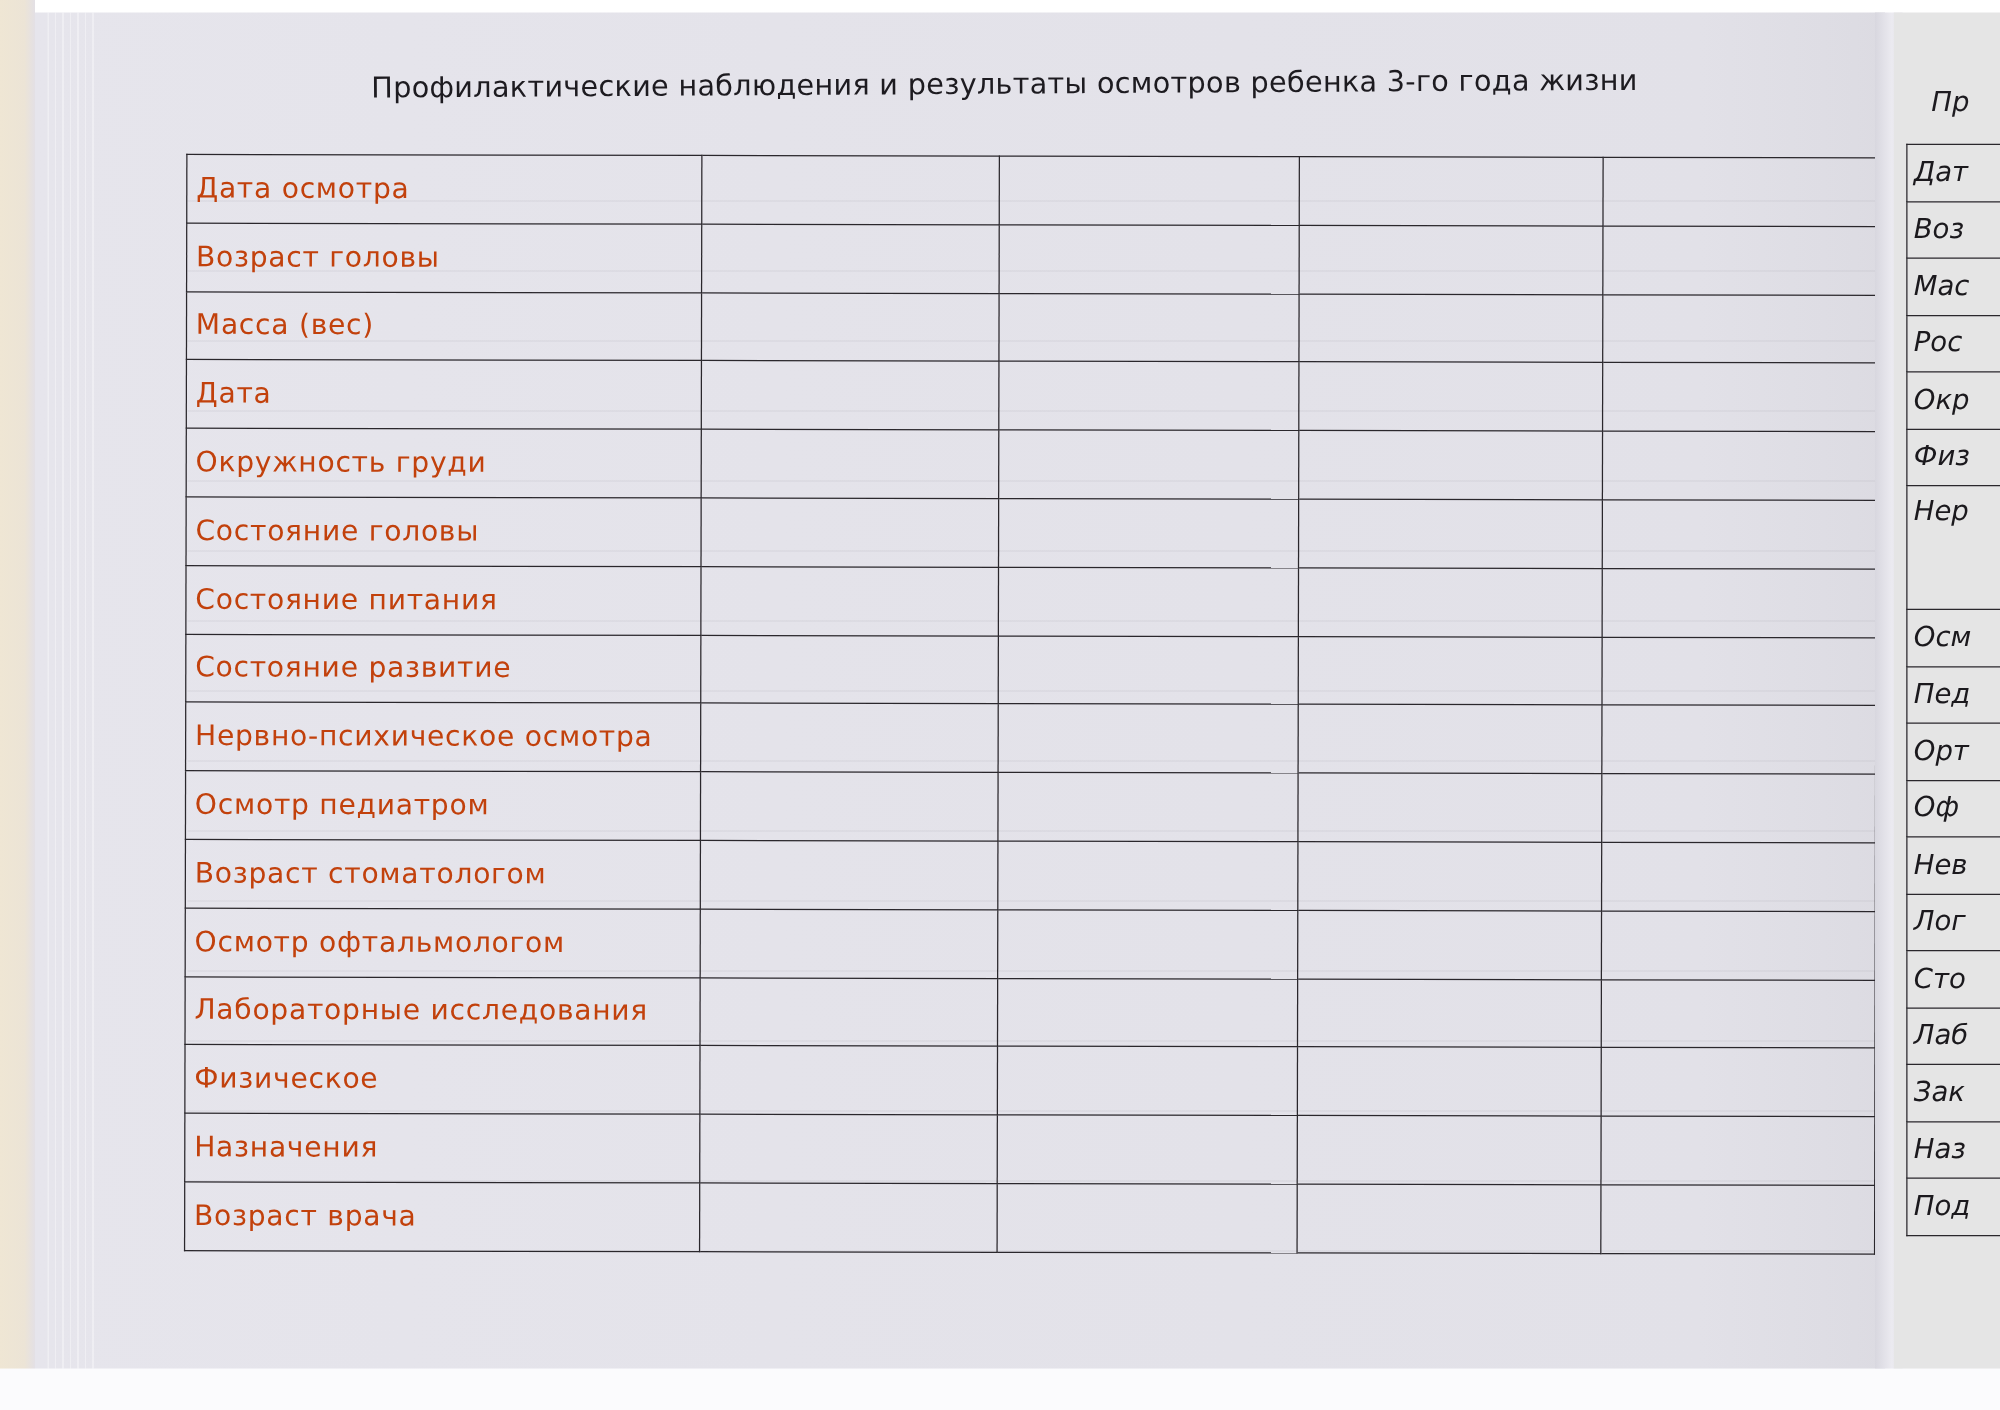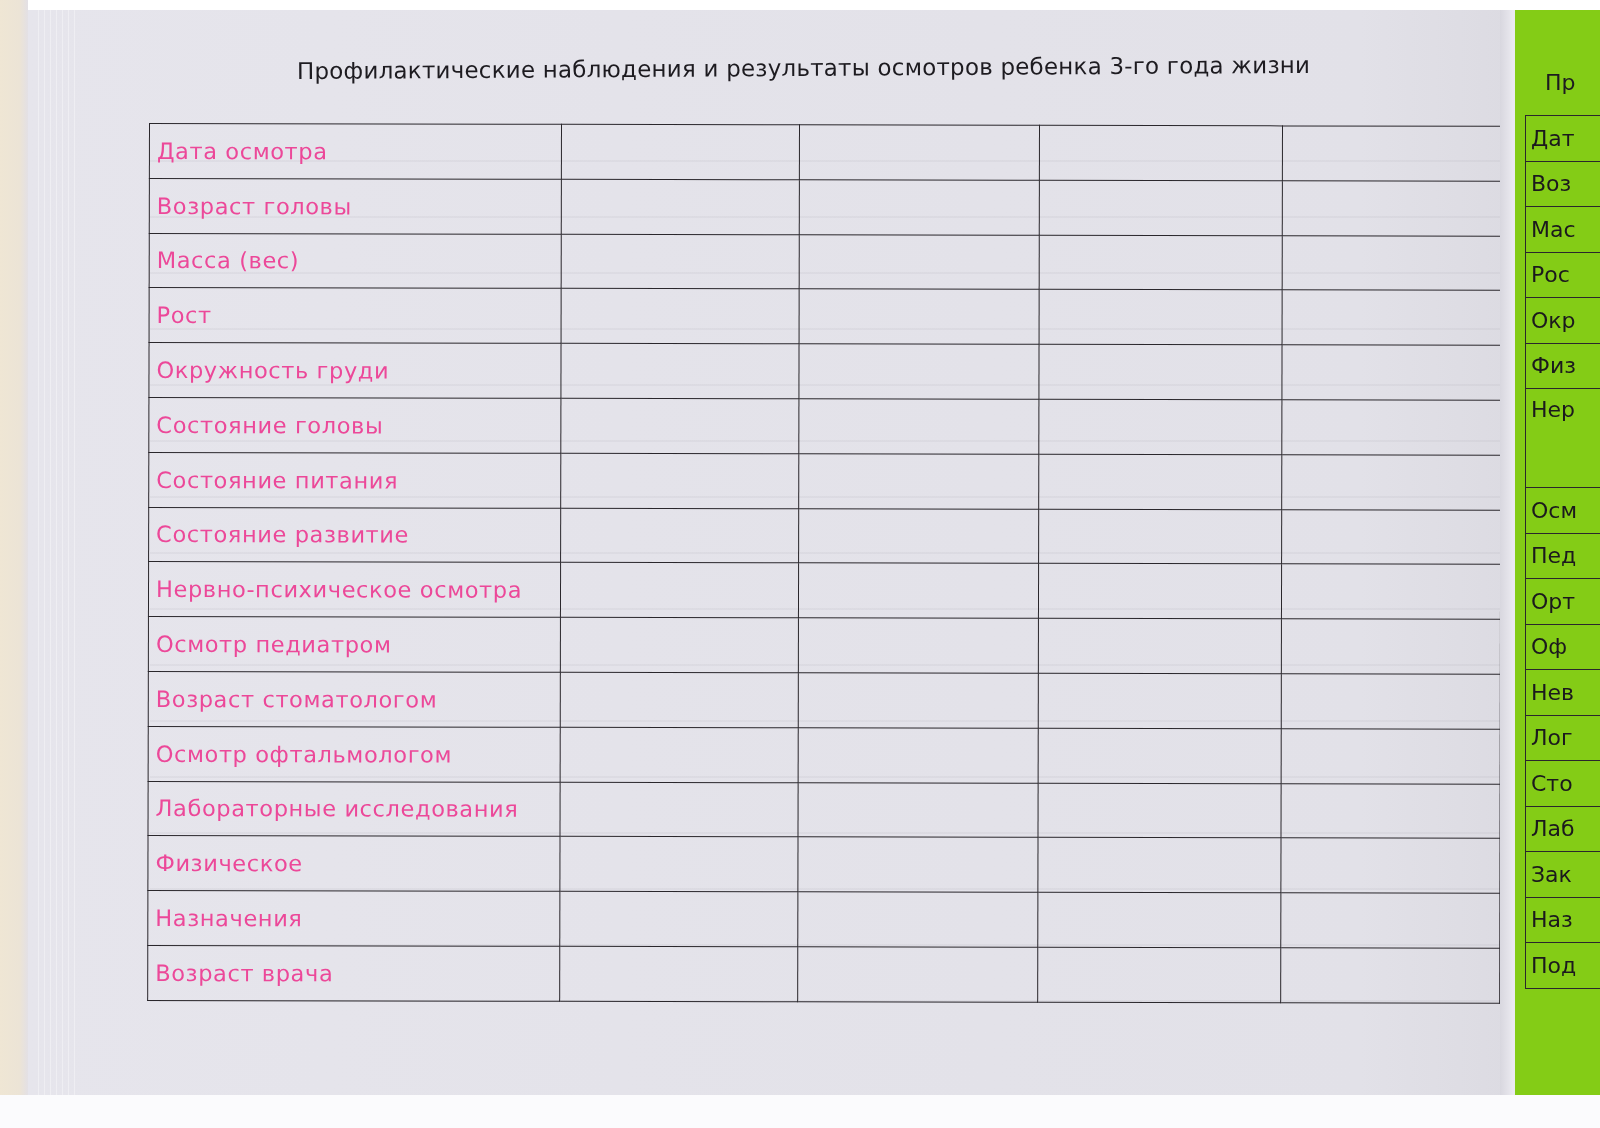--- a/index.html
+++ b/index.html
@@ -36,22 +36,23 @@
     .gutter {
       position: absolute;
       left: 1500px; top: 10px;
       width: 22px; height: 1085px;
       background: linear-gradient(90deg, #d8d7df 0%, #ebeaf0 60%, #e8e7ee 100%);
     }
     .page-right {
       position: absolute;
       left: 1515px; top: 10px;
       width: 85px; height: 1085px;
-      background: #84cc16;
+      background: #e5e5e5;
       overflow: hidden;
+      font-style: italic;
     }
     .bottom-white {
       position: absolute;
       left: 0; top: 1095px;
       width: 1600px; height: 33px;
       background: #fbfbfd;
     }
 
     .title {
       position: absolute;
@@ -79,21 +80,21 @@
       height: 53.8px;
       padding: 0;
       vertical-align: middle;
     }
     .form-table td.label-cell {
       width: 405px;
       padding-left: 7px;
       font-size: 22.5px;
       letter-spacing: 0.6px;
       white-space: nowrap;
-      color: #ec4899;
+      color: #c2410c;
     }
     .form-table col.c0 { width: 412px; }
     .form-table col.c1 { width: 238px; }
     .form-table col.c2 { width: 240px; }
     .form-table col.c3 { width: 243px; }
     .form-table col.c4 { width: 219px; }
 
     
     .ghost {
       position: absolute;
@@ -165,21 +166,21 @@
         <td></td>
       </tr>
       <tr>
         <td class="label-cell">Масса (вес)</td>
         <td></td>
         <td></td>
         <td></td>
         <td></td>
       </tr>
       <tr>
-        <td class="label-cell">Рост</td>
+        <td class="label-cell">Дата</td>
         <td></td>
         <td></td>
         <td></td>
         <td></td>
       </tr>
       <tr>
         <td class="label-cell">Окружность груди</td>
         <td></td>
         <td></td>
         <td></td>

